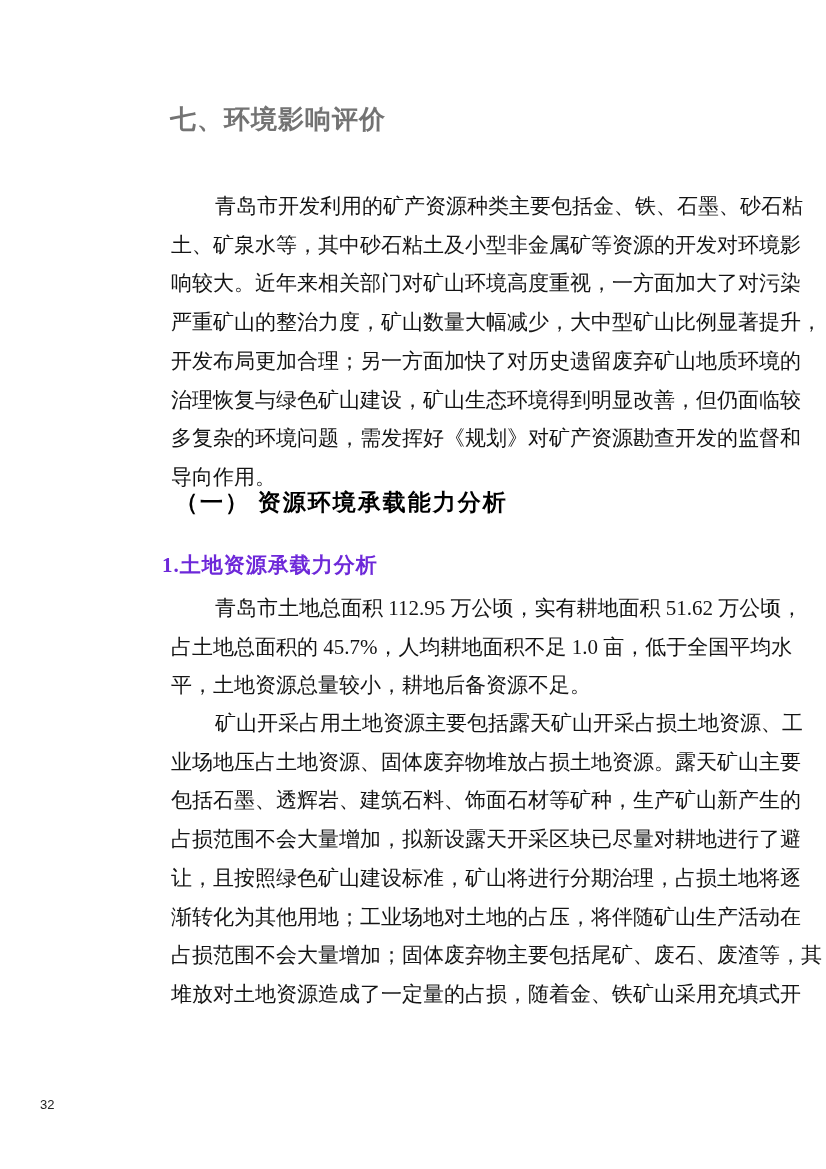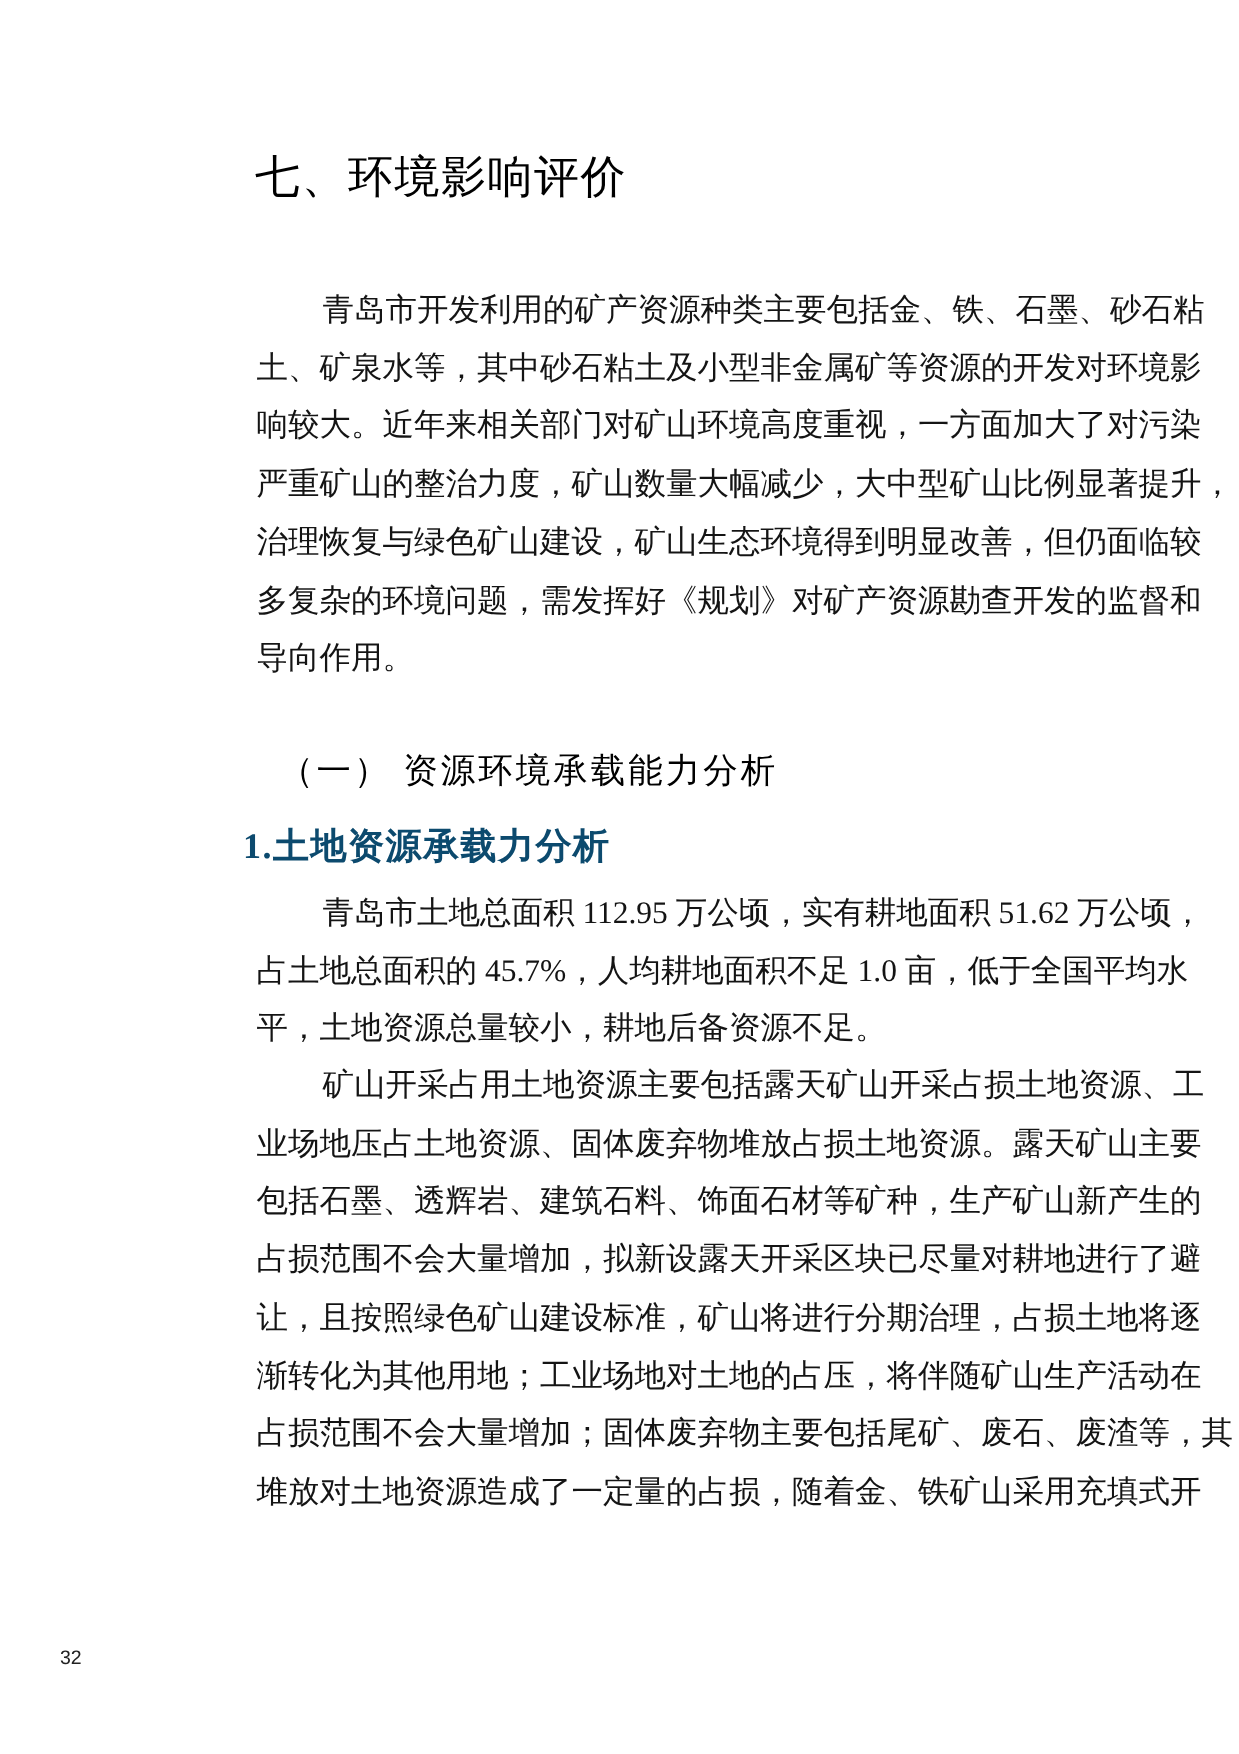--- a/index.html
+++ b/index.html
@@ -15,25 +15,25 @@
     overflow: hidden;
     font-family: "Liberation Serif", "DejaVu Serif", serif;
     color: #111111;
   }
   .doc-title {
     position: absolute;
     left: 170px;
     top: 102px;
     margin: 0;
     font-family: "Liberation Sans", "DejaVu Sans", sans-serif;
-    font-weight: 400;
-    font-size: 30px;
+    font-weight: 700;
+    font-size: 26px;
     line-height: 34px;
     letter-spacing: 1px;
-    color: #000000;
+    color: #737373;
   }
   .para {
     position: absolute;
     left: 125px;
     width: 581px;
     font-size: 21px;
     line-height: 38.7px;
     color: #141414;
   }
   .para .line {
@@ -50,37 +50,37 @@
     text-align: center;
     text-align-last: left;
   }
   .p1 { top: 187px; }
   .p2 { top: 589px; }
   .p3 { top: 704px; }
   .section-heading {
     position: absolute;
     left: 172px;
     top: 484px;
-    margin: 14px;
-    font-weight: 400;
+    margin: 3px;
+    font-weight: 700;
     font-size: 23px;
     line-height: 32px;
     letter-spacing: 2px;
     color: #000000;
   }
   .subsection-heading {
     position: absolute;
     left: 162px;
     top: 550px;
     margin: 0;
     font-weight: 700;
-    font-size: 24px;
+    font-size: 21px;
     line-height: 30px;
     letter-spacing: 1px;
-    color: #0c4a6e;
+    color: #6d28d9;
   }
   .page-number {
     position: absolute;
     left: 0;
     top: 1097px;
     width: 100%;
     text-align: left;
     font-family: "Liberation Sans", "DejaVu Sans", sans-serif;
     font-size: 13px;
     color: #222222;
@@ -92,20 +92,21 @@
 
 <div class="page">
 
   <h1 class="doc-title">七、环境影响评价</h1>
 
   <div class="para p1">
     <div class="line indent">青岛市开发利用的矿产资源种类主要包括金、铁、石墨、砂石粘</div>
     <div class="line">土、矿泉水等，其中砂石粘土及小型非金属矿等资源的开发对环境影</div>
     <div class="line">响较大。近年来相关部门对矿山环境高度重视，一方面加大了对污染</div>
     <div class="line">严重矿山的整治力度，矿山数量大幅减少，大中型矿山比例显著提升，</div>
+    <div class="line">开发布局更加合理；另一方面加快了对历史遗留废弃矿山地质环境的</div>
     <div class="line">治理恢复与绿色矿山建设，矿山生态环境得到明显改善，但仍面临较</div>
     <div class="line">多复杂的环境问题，需发挥好《规划》对矿产资源勘查开发的监督和</div>
     <div class="line last">导向作用。</div>
   </div>
 
   <h2 class="section-heading">（一） 资源环境承载能力分析</h2>
 
   <h3 class="subsection-heading">1.土地资源承载力分析</h3>
 
   <div class="para p2">

